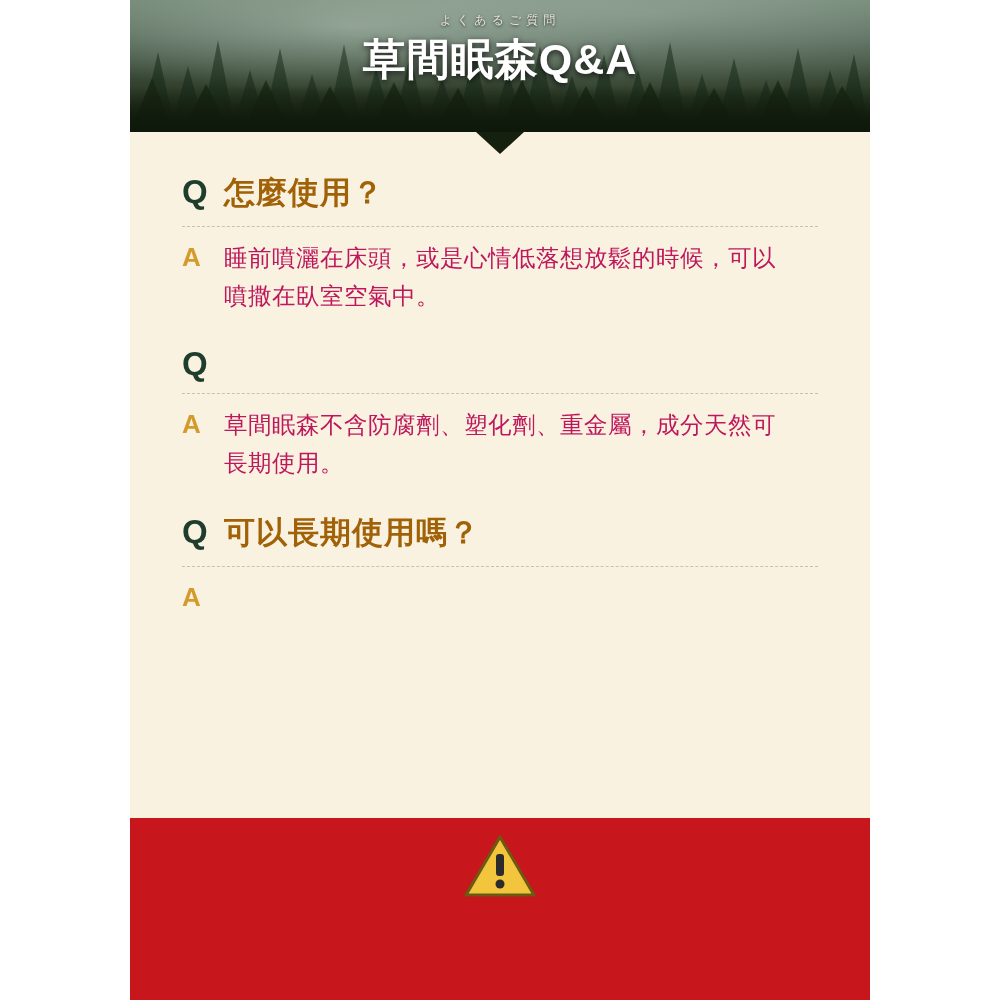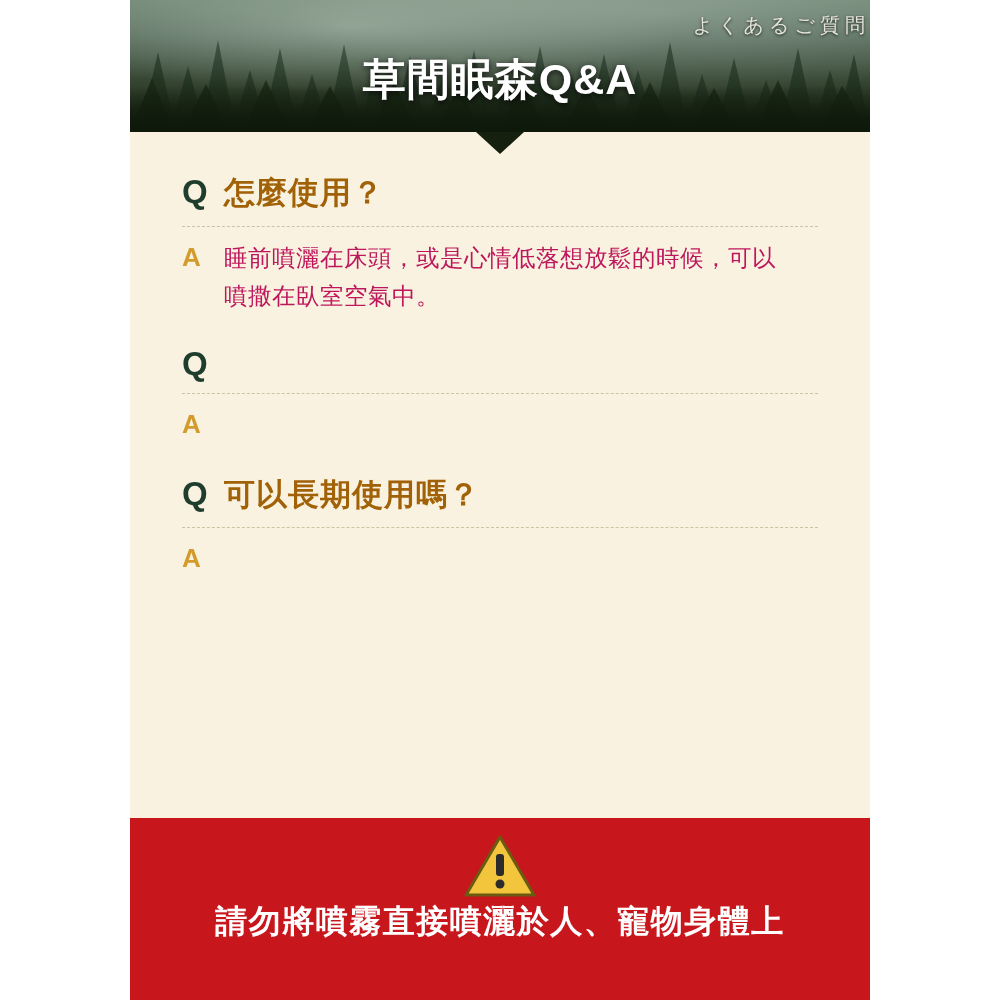--- a/index.html
+++ b/index.html
@@ -55,26 +55,25 @@
     background: linear-gradient(180deg, rgba(18,28,14,0) 0%, rgba(16,26,12,0.9) 70%, rgba(14,24,10,1) 100%);
   }
   .header-text {
     position: relative;
     z-index: 3;
     text-align: center;
     padding-top: 12px;
   }
   .header-jp {
     color: #e6e4d8;
-    font-size: 20px;
+    font-size: 12px;
     letter-spacing: 5px;
     font-weight: 400;
     text-shadow: 0 1px 3px rgba(0,0,0,0.75);
-    margin-bottom: 16px;
-    text-align: right;
+    margin-bottom: 6px;
   }
   .header-title {
     color: #ffffff;
     font-size: 43px;
     font-weight: 700;
     letter-spacing: 1px;
     text-shadow: 0 2px 6px rgba(0,0,0,0.8);
     line-height: 1.15;
   }
   
@@ -246,20 +245,21 @@
         </div>
       </div>
 
       <div class="qa-item">
         <div class="q-row">
           <div class="q-mark">Q</div>
         </div>
         <hr class="divider">
         <div class="a-row">
           <div class="a-mark">A</div>
+          <div class="a-text">草間眠森不含防腐劑、塑化劑、重金屬，成分天然可長期使用。</div>
         </div>
       </div>
 
       <div class="qa-item">
         <div class="q-row">
           <div class="q-mark">Q</div>
           <div class="q-text">可以長期使用嗎？</div>
         </div>
         <hr class="divider">
         <div class="a-row">
@@ -270,17 +270,16 @@
     </div>
 
     <div class="footer">
       <div class="warn-icon">
         <svg width="72" height="64" viewBox="0 0 72 64">
           <polygon points="36,3 70,61 2,61" fill="#f2c53d" stroke="#6b5a12" stroke-width="3" stroke-linejoin="round"></polygon>
           <rect x="32" y="20" width="8" height="22" rx="3" fill="#2b2b2b"></rect>
           <circle cx="36" cy="50" r="4.5" fill="#2b2b2b"></circle>
         </svg>
       </div>
-      <div class="footer-text">請勿將噴霧直接噴灑於人、寵物身體上</div>
     </div>
 
   </div>
 </div>
 
 </body></html>

